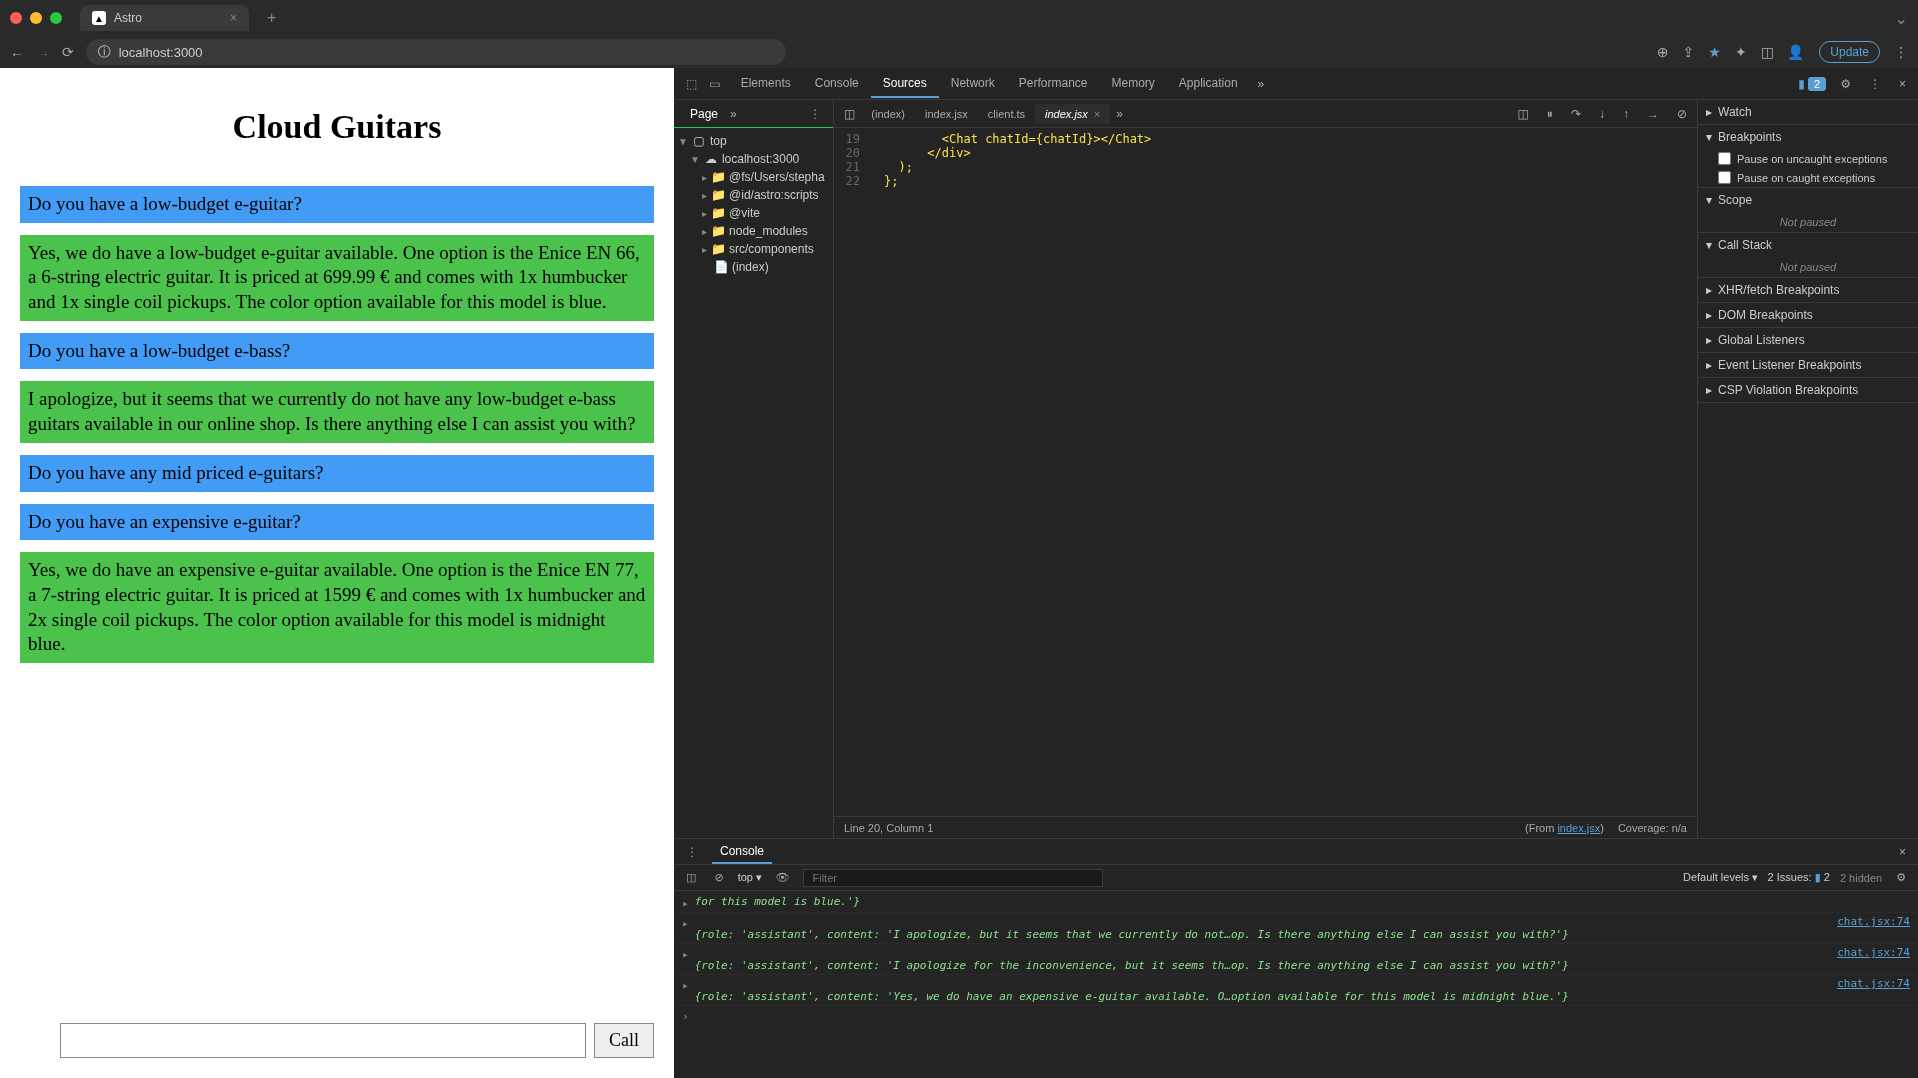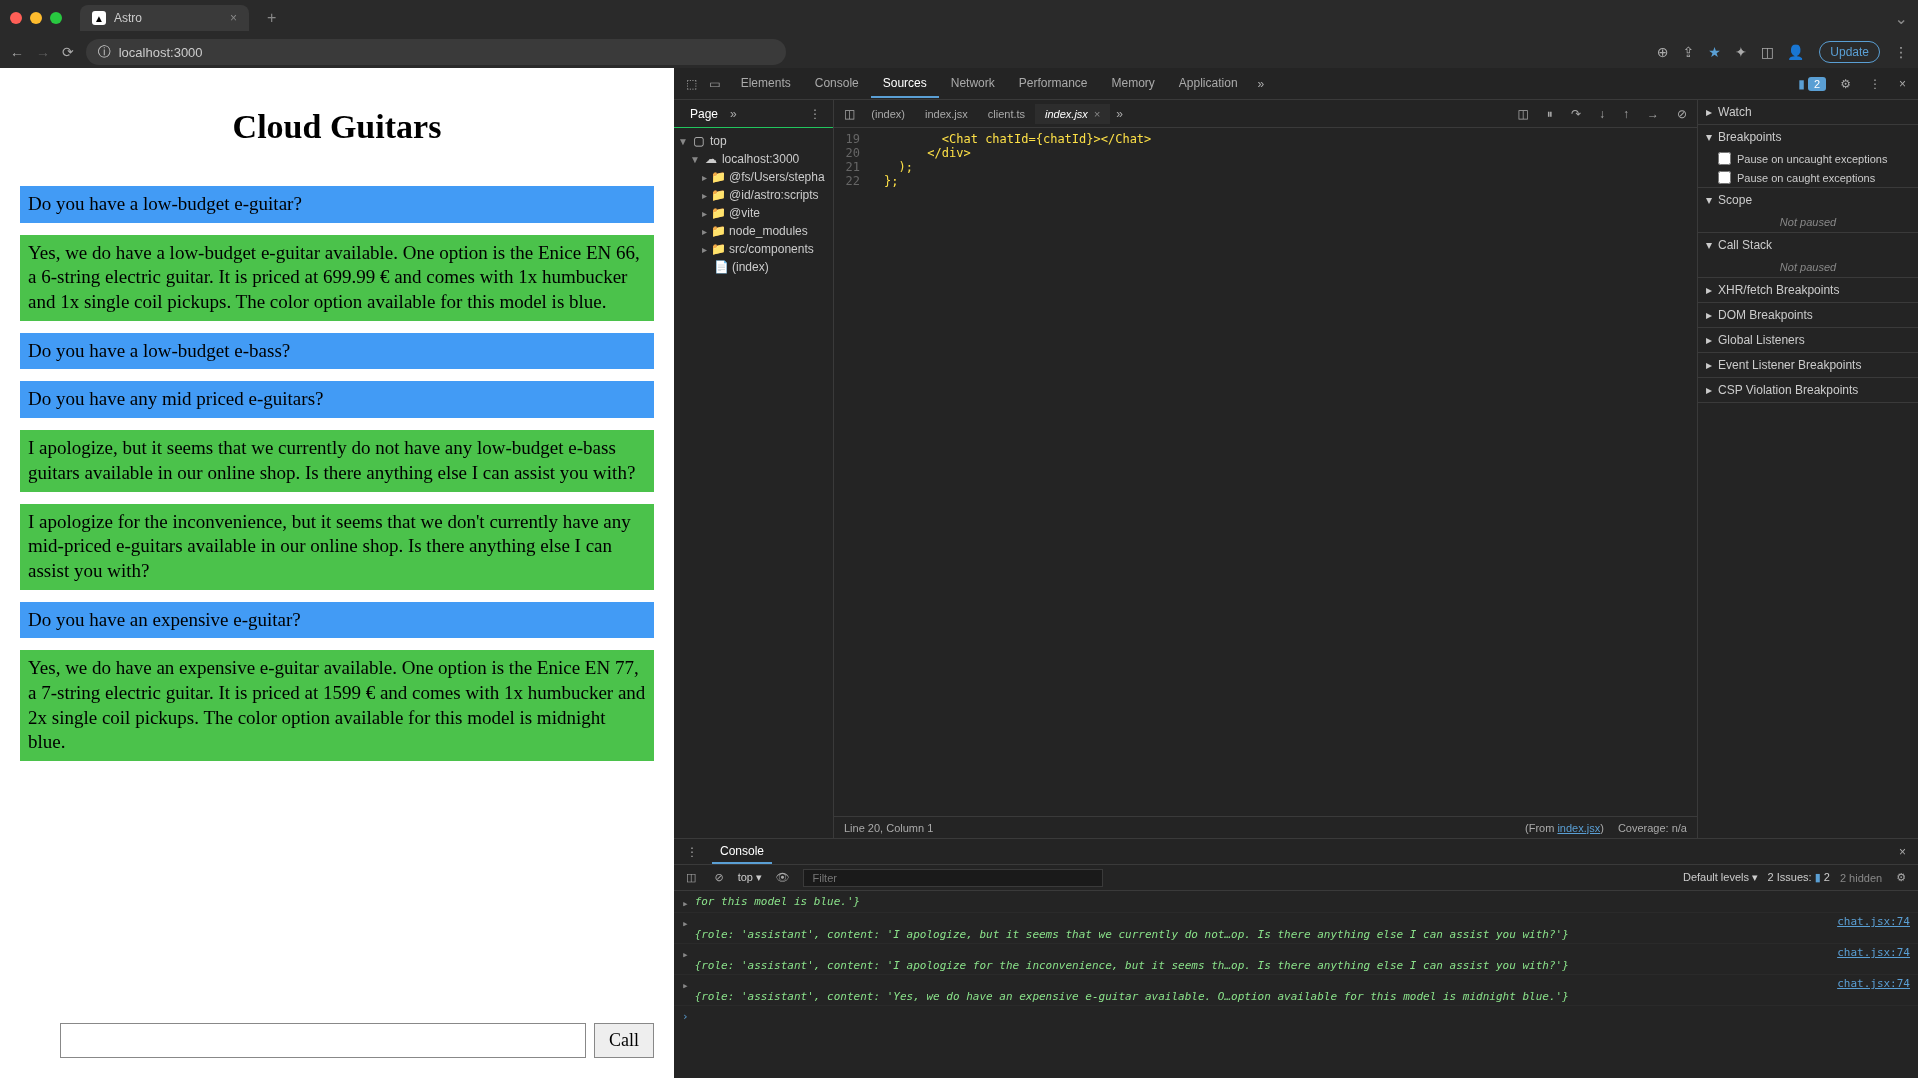--- a/index.html
+++ b/index.html
@@ -114,23 +114,22 @@
   </div>
 </div>
 
 <div class="main">
   <div class="page">
     <h1>Cloud Guitars</h1>
     <div id="messages">
         <div class="msg user">Do you have a low-budget e-guitar?</div>
         <div class="msg assistant">Yes, we do have a low-budget e-guitar available. One option is the Enice EN 66, a 6-string electric guitar. It is priced at 699.99 € and comes with 1x humbucker and 1x single coil pickups. The color option available for this model is blue.</div>
         <div class="msg user">Do you have a low-budget e-bass?</div>
+        <div class="msg assistant">I apologize, but it seems that we currently do not have any low-budget e-bass guitars available in our online shop. Is there anything else I can assist you with?</div>
         <div class="msg user">Do you have any mid priced e-guitars?</div>
-        <div class="msg assistant">I apologize, but it seems that we currently do not have any low-budget e-bass guitars available in our online shop. Is there anything else I can assist you with?</div>
-        <div class="msg assistant">I apologize for the inconvenience, but it seems that we don't currently have any mid-priced e-guitars available in our online shop. Is there anything else I can assist you with?</div>
         <div class="msg user">Do you have an expensive e-guitar?</div>
         <div class="msg assistant">Yes, we do have an expensive e-guitar available. One option is the Enice EN 77, a 7-string electric guitar. It is priced at 1599 € and comes with 1x humbucker and 2x single coil pickups. The color option available for this model is midnight blue.</div>
       </div>
     <div class="chat-input-row">
       <input class="chat-input" style="">
       <button class="send-btn">Call</button>
     </div>
   </div>
 
   <div class="devtools">

